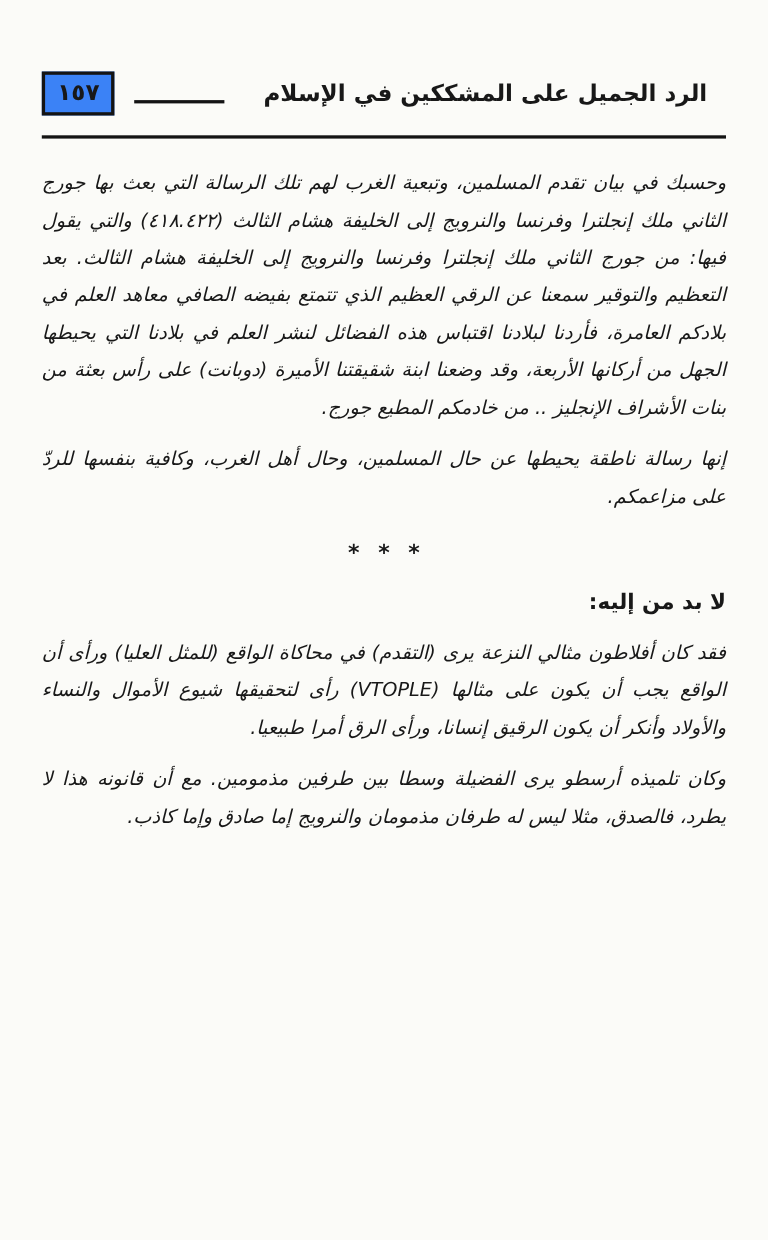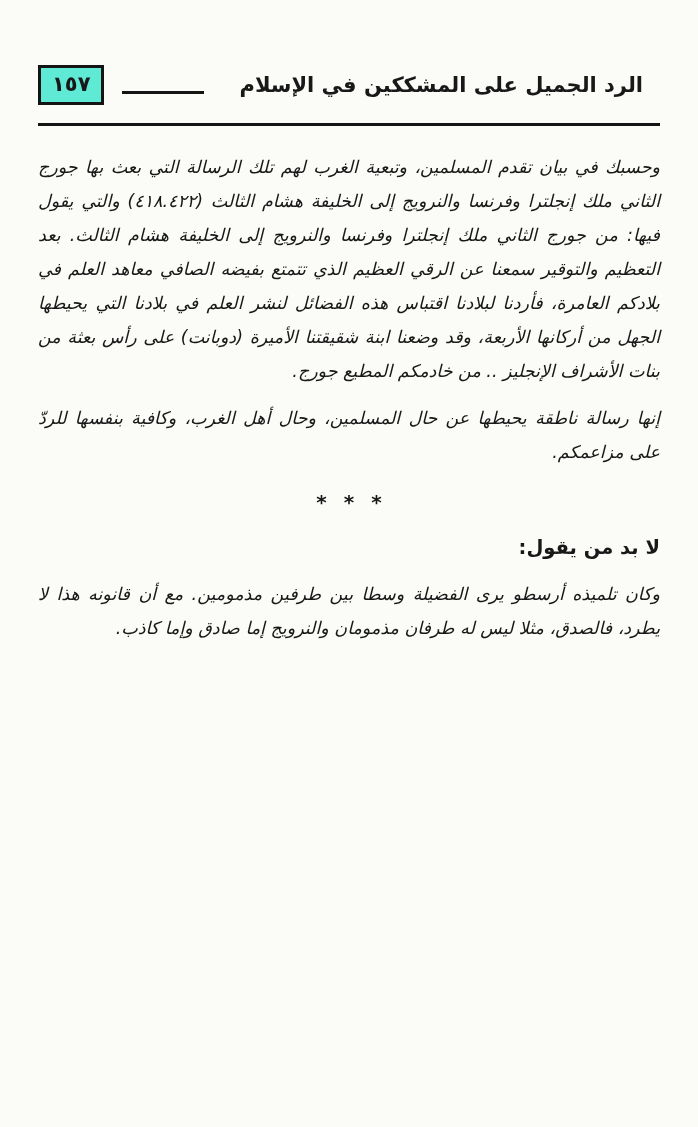--- a/index.html
+++ b/index.html
@@ -36,21 +36,21 @@
     height: 3px;
     background: #141414;
     margin: 14px 18px 0 18px;
   }
   .page-num-box {
     border: 3px solid #141414;
     padding: 1px 11px 2px 11px;
     font-size: 21px;
     font-weight: bold;
     line-height: 1.5;
-    background: #5eead4;
+    background: #3b82f6;
   }
   .header-rule {
     height: 3px;
     background: #141414;
     margin-top: 9px;
   }
   
   .body-text {
     margin-top: 24px;
     font-size: 17.5px;
@@ -96,22 +96,23 @@
   </header>
 
   <main class="body-text">
 
     <p class="para">وحسبك في بيان تقدم المسلمين، وتبعية الغرب لهم تلك الرسالة التي بعث بها جورج الثاني ملك إنجلترا وفرنسا والنرويج إلى الخليفة هشام الثالث (٤١٨.٤٢٢) والتي يقول فيها: من جورج الثاني ملك إنجلترا وفرنسا والنرويج إلى الخليفة هشام الثالث. بعد التعظيم والتوقير سمعنا عن الرقي العظيم الذي تتمتع بفيضه الصافي معاهد العلم في بلادكم العامرة، فأردنا لبلادنا اقتباس هذه الفضائل لنشر العلم في بلادنا التي يحيطها الجهل من أركانها الأربعة، وقد وضعنا ابنة شقيقتنا الأميرة (دوبانت) على رأس بعثة من بنات الأشراف الإنجليز .. من خادمكم المطيع جورج.</p>
 
     <p class="para">إنها رسالة ناطقة يحيطها عن حال المسلمين، وحال أهل الغرب، وكافية بنفسها للردّ على مزاعمكم.</p>
 
     <div class="separator">* * *</div>
 
-    <h2 class="section-heading">لا بد من يقول:</h2>
+    <h2 class="section-heading">لا بد من إليه:</h2>
 
 
 
+    <p class="para">فقد كان أفلاطون مثالي النزعة يرى (التقدم) في محاكاة الواقع (للمثل العليا) ورأى أن الواقع يجب أن يكون على مثالها (VTOPLE) رأى لتحقيقها شيوع الأموال والنساء والأولاد وأنكر أن يكون الرقيق إنسانا، ورأى الرق أمرا طبيعيا.</p>
 
     <p class="para">وكان تلميذه أرسطو يرى الفضيلة وسطا بين طرفين مذمومين. مع أن قانونه هذا لا يطرد، فالصدق، مثلا ليس له طرفان مذمومان والنرويج إما صادق وإما كاذب.</p>
 
   </main>
 
 </div>
 
 </body></html>

